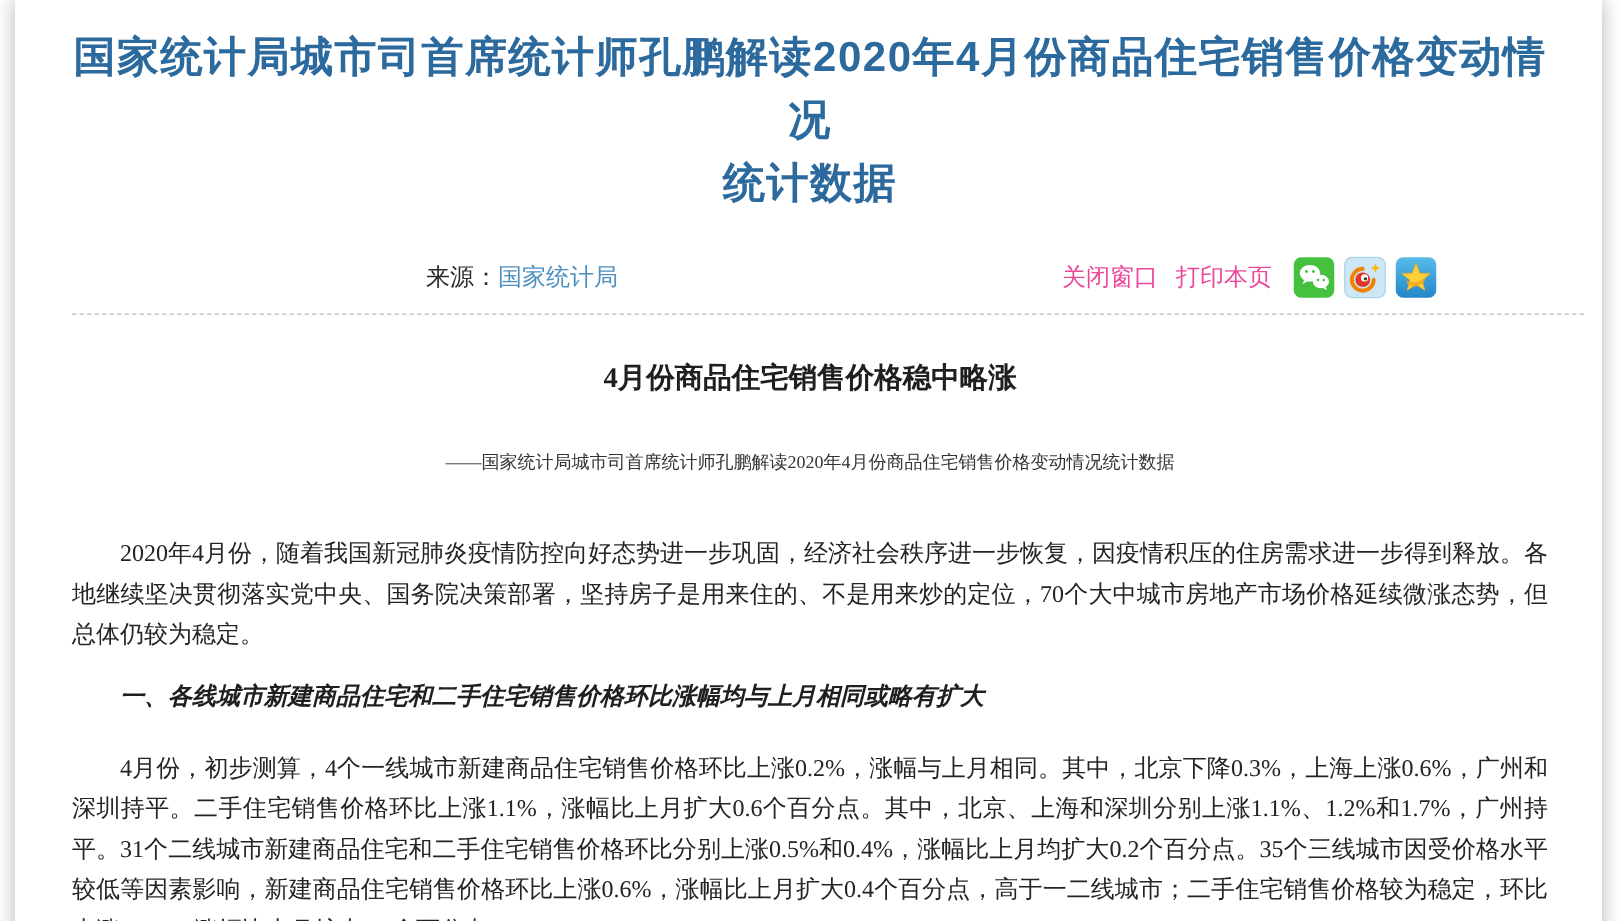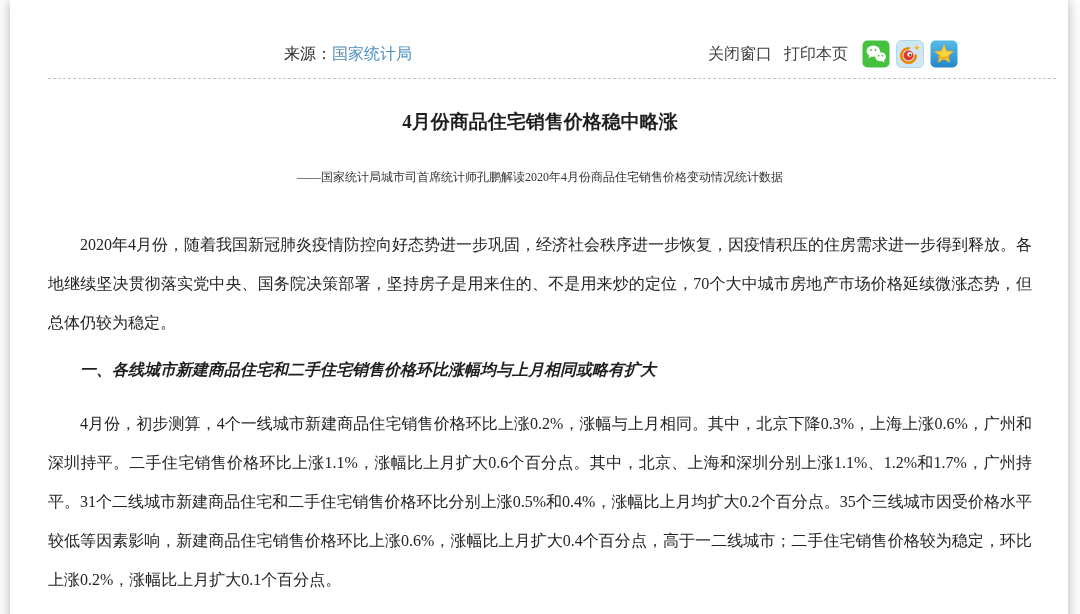--- a/index.html
+++ b/index.html
@@ -45,21 +45,21 @@
     margin-top: 19px;
   }
   .meta-time { margin-left: 36px; white-space: nowrap; }
   .meta-actions {
     margin-left: auto;
     display: flex;
     align-items: center;
     white-space: nowrap;
   }
   .meta-actions .act-link {
-    color: #404040;
+    color: #ec4899;
     text-decoration: none;
     cursor: pointer;
   }
   .meta-actions .act-link + .act-link { margin-left: 12px; }
   .share-icons {
     display: flex;
     align-items: center;
     margin-left: 14px;
     margin-right: 74px;
   }
@@ -90,21 +90,21 @@
   }
   .article-byline {
     margin-top: 30px;
     text-align: center;
     font-size: 12px;
     line-height: 24px;
     color: #333333;
   }
   .article p.body-para {
     font-size: 16px;
-    line-height: 39px;
+    line-height: 27px;
     text-align: justify;
     text-indent: 2em;
     color: #242424;
   }
   .para-1 { margin-top: 36px; }
   .section-heading {
     margin-top: 14px;
     font-size: 16px;
     line-height: 27.5px;
     font-weight: bold;
@@ -112,20 +112,24 @@
     color: #1f1f1f;
     font-style: italic;
   }
   .para-2 { margin-top: 20px; }
 </style>
 </head>
 <body>
 
 <div class="page-card">
 
+  <h1 class="doc-title">
+    <div>国家统计局城市司首席统计师孔鹏解读2020年4月份商品住宅销售价格变动情况</div>
+    <div>统计数据</div>
+  </h1>
 
   <div class="meta-row">
     <span class="meta-source">
       <span>来源：</span><a class="src-link">国家统计局</a>
     </span>
     <span class="meta-actions">
       <a class="act-link">关闭窗口</a>
       <a class="act-link">打印本页</a>
       <span class="share-icons">
 

